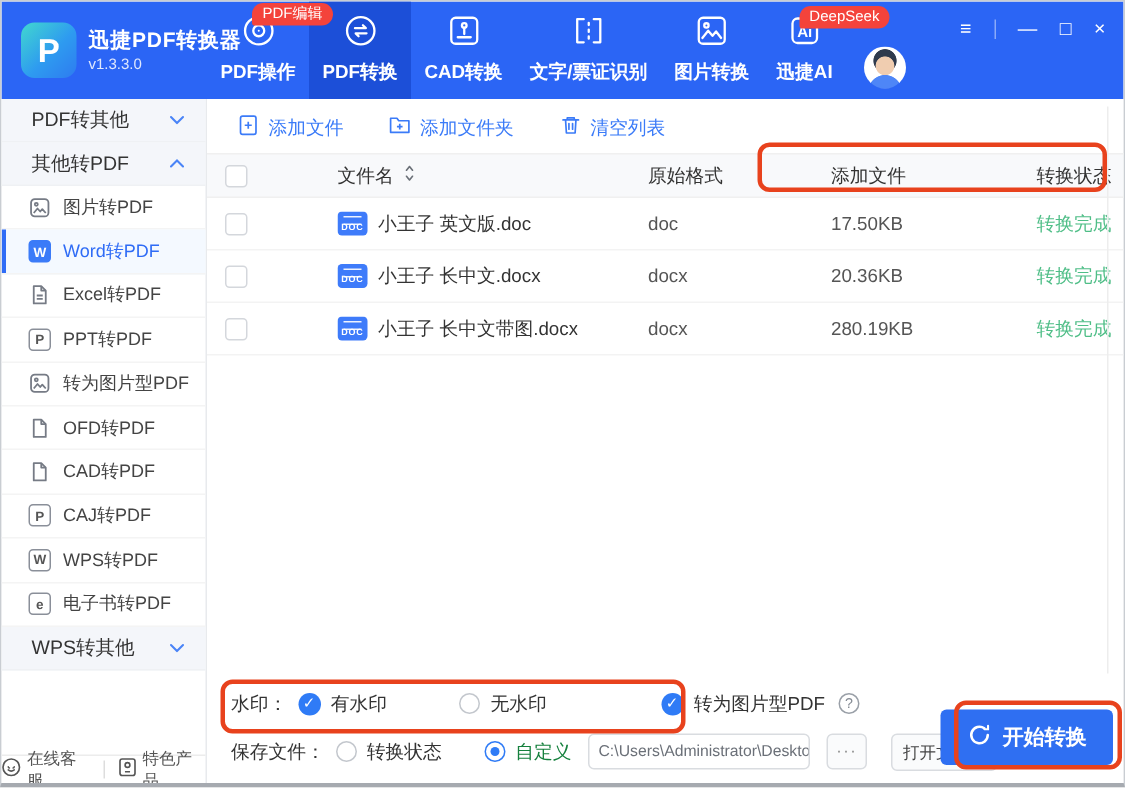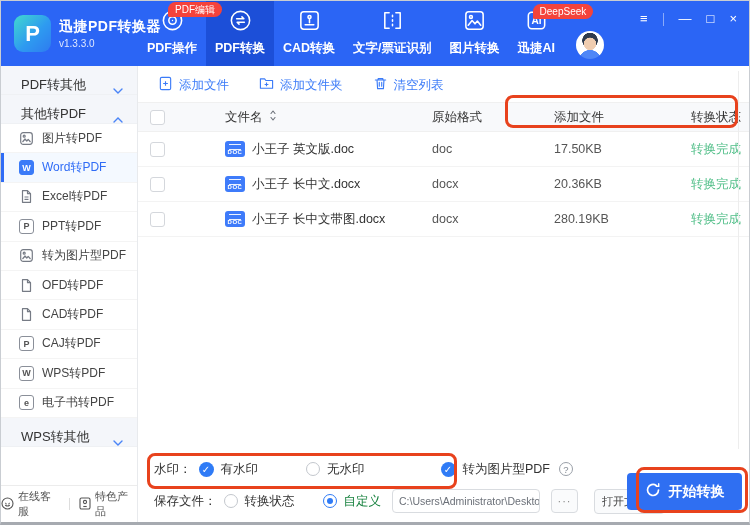--- a/index.html
+++ b/index.html
@@ -31,33 +31,33 @@
               radial-gradient(circle at 50% 34%, #2F3B4D 0 7.5px, transparent 8px),
               #fff; }
   .win-controls { position:absolute; top:11px; right:12px; display:flex; align-items:center; gap:15px;
                   color:#fff; font-size:13px; }
   .win-controls .wc { cursor:pointer; line-height:14px; }
   .wc-sep { width:1px; height:13px; background:rgba(255,255,255,.45); }
 
   
   .content { flex:1; display:flex; overflow:hidden; }
   .sidebar { width:137px; flex:none; border-right:1px solid #E8EAED; display:flex; flex-direction:column; background:#fff; }
-  .group { height:29px; flex:none; background:#F4F6FA; display:flex; align-items:flex-end; justify-content:space-between;
+  .group { height:29px; flex:none; background:#F4F6FA; display:flex; align-items:center; justify-content:space-between;
            padding:0 14px 0 20px; font-size:13px; color:#333; border-bottom:1px solid #EFF1F4; cursor:pointer; }
   .chev svg { display:block; }
   .chev.up svg { transform:rotate(180deg); }
   .item { height:29.4px; flex:none; display:flex; align-items:center; gap:8px; padding-left:18px;
           font-size:12px; color:#444; border-bottom:1px solid #F4F4F4; position:relative; cursor:pointer; }
   .item.selected { color:#2F6CF6; background:#F4F9FF; }
   .item.selected::before { content:''; position:absolute; left:0; top:0; bottom:0; width:3px; background:#2F6CF6; }
   .it-icon { width:15px; height:15px; flex:none; display:flex; align-items:center; justify-content:center; color:#767B85; }
   .it-icon.letter { border:1px solid #8A8F99; border-radius:3px; font-size:9px; color:#555; font-weight:bold; }
   .item.selected .it-icon { color:#3B7BF8; }
   .item.selected .it-icon.letter { background:#3B7BF8; border-color:#3B7BF8; color:#fff; }
-  .side-footer { margin-top:auto; height:37px; flex:none; border-top:1px solid #ECECEC; display:flex;
+  .side-footer { margin-top:auto; height:19px; flex:none; border-top:1px solid #ECECEC; display:flex;
                  align-items:center; justify-content:center; gap:9px; font-size:11px; color:#555; }
   .sf-link { display:flex; align-items:center; gap:4px; cursor:pointer; }
   .sf-sep { width:1px; height:12px; background:#DDD; }
 
   .main { flex:1; display:flex; flex-direction:column; background:#fff; position:relative; }
   .toolbar { display:flex; align-items:center; gap:30px; padding:10px 0 8px 20px; flex:none; }
   .tbtn { display:flex; align-items:center; gap:6px; color:#3B7BF8; font-size:12.5px; cursor:pointer; }
   .tbtn svg { width:15px; height:15px; }
 
   .grid-cols { display:grid; grid-template-columns:28px 160px 75px 90px 90px 105px 40px; align-items:center; padding:0 12px;gap:47px; }

